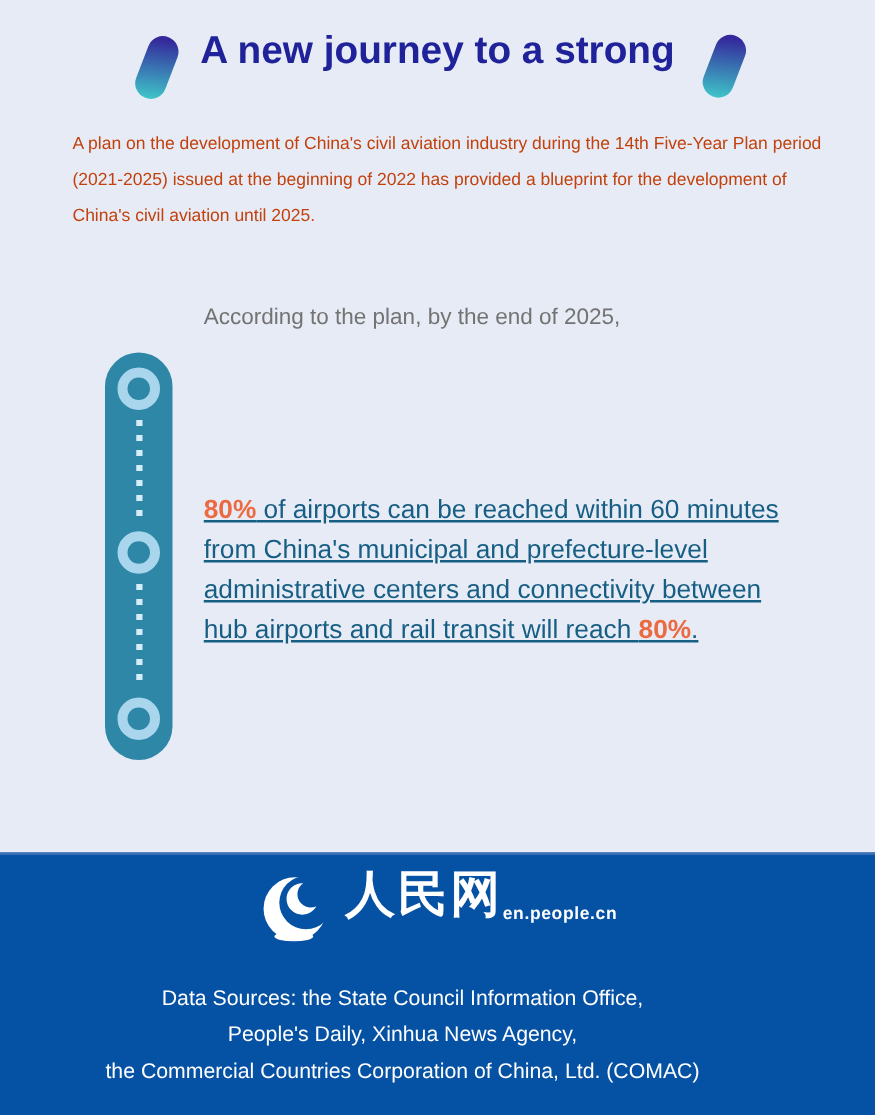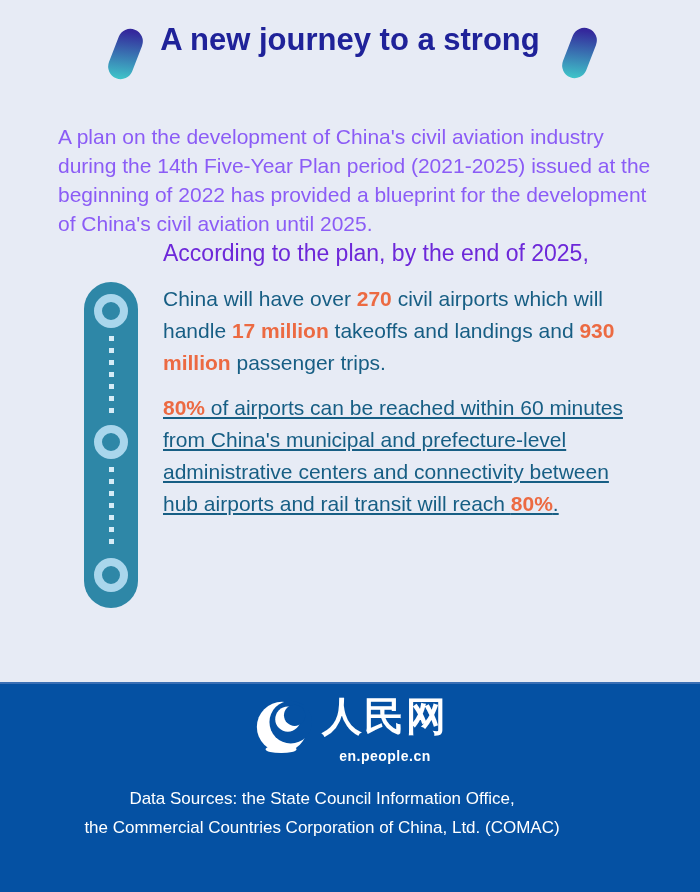--- a/index.html
+++ b/index.html
@@ -22,29 +22,29 @@
   .pill.right{left:567px;top:27px;}
 
   .title{
     position:absolute;left:0;top:24px;width:700px;
     text-align:center;
     color:#1f2299;
     font-size:31px;font-weight:bold;line-height:32px;
   }
 
   .intro{
-    position:absolute;left:58px;top:122px;width:600px;
-    color:#8b5cf6;
-    font-size:21px;line-height:29px;
+    position:absolute;left:58px;top:100px;width:600px;
+    color:#c2410c;
+    font-size:14px;line-height:29px;
   }
 
   .lead-in{
     position:absolute;left:163px;top:239px;
-    color:#6d28d9;
-    font-size:23px;line-height:28px;
+    color:#737373;
+    font-size:18px;line-height:28px;
   }
 
   
   .timeline{
     position:absolute;left:84px;top:282px;
     width:54px;height:326px;
     background:#2e87a7;
     border-radius:27px;
   }
   .tl-ring{
@@ -76,21 +76,21 @@
   .footer{
     position:absolute;left:0;top:682px;width:700px;height:210px;
     background:#0551a3;
     border-top:2px solid #3a6fb5;box-sizing:border-box;
   }
   .logo{
     position:absolute;left:0;top:10px;width:700px;
     display:flex;justify-content:center;align-items:flex-start;
   }
   .logo-icon{width:62px;height:62px;margin-right:8px;}
-  .logo-text-wrap{display:flex;flex-direction:column;align-items:center;}
+  .logo-text-wrap{display:flex;flex-direction:row;align-items:flex-end;}
   .logo-cn{
     color:#ffffff;font-size:40px;font-weight:bold;line-height:44px;
     letter-spacing:2px;
     font-family:"DejaVu Sans","Liberation Sans",sans-serif;
   }
   .logo-domain{
     color:#ffffff;font-size:14px;font-weight:bold;line-height:16px;
     letter-spacing:0.5px;margin-top:10px;
   }
   .sources{
@@ -116,36 +116,36 @@
   <div class="lead-in">According to the plan, by the end of 2025,</div>
 
   <div class="timeline">
     <div class="tl-ring n1"></div>
     <div class="tl-ring n2"></div>
     <div class="tl-ring n3"></div>
     <div class="tl-dots d1"></div>
     <div class="tl-dots d2"></div>
   </div>
 
-  <div class="bullet b1"><span>China will have over </span><span class="hl">270</span><span> civil airports which will handle </span><span class="hl">17 million</span><span> takeoffs and landings and </span><span class="hl">930 million</span><span> passenger trips.</span></div>
   <div class="bullet b2"><span class="hl">80%</span><span> of airports can be reached within 60 minutes from China's municipal and prefecture-level administrative centers and connectivity between hub airports and rail transit will reach </span><span class="hl">80%</span><span>.</span></div>
 
   <div class="footer">
     <div class="logo">
       <svg class="logo-icon" viewBox="0 0 64 64" aria-hidden="true">
         <circle cx="31" cy="34" r="26" fill="#ffffff"></circle>
         <circle cx="40" cy="29" r="22" fill="#0551a3"></circle>
         <circle cx="37" cy="26" r="13" fill="#ffffff"></circle>
         <circle cx="44" cy="22" r="11" fill="#0551a3"></circle>
         <ellipse cx="30" cy="57" rx="16" ry="4" fill="#ffffff"></ellipse>
       </svg>
       <div class="logo-text-wrap">
         <div class="logo-cn">人民网</div>
         <div class="logo-domain">en.people.cn</div>
       </div>
     </div>
     <div class="sources">
       <div>Data Sources: the State Council Information Office,</div>
+      <div>People's Daily, Xinhua News Agency,</div>
       <div>the Commercial Countries Corporation of China, Ltd. (COMAC)</div>
     </div>
   </div>
 
 </div>
 
 </body></html>

